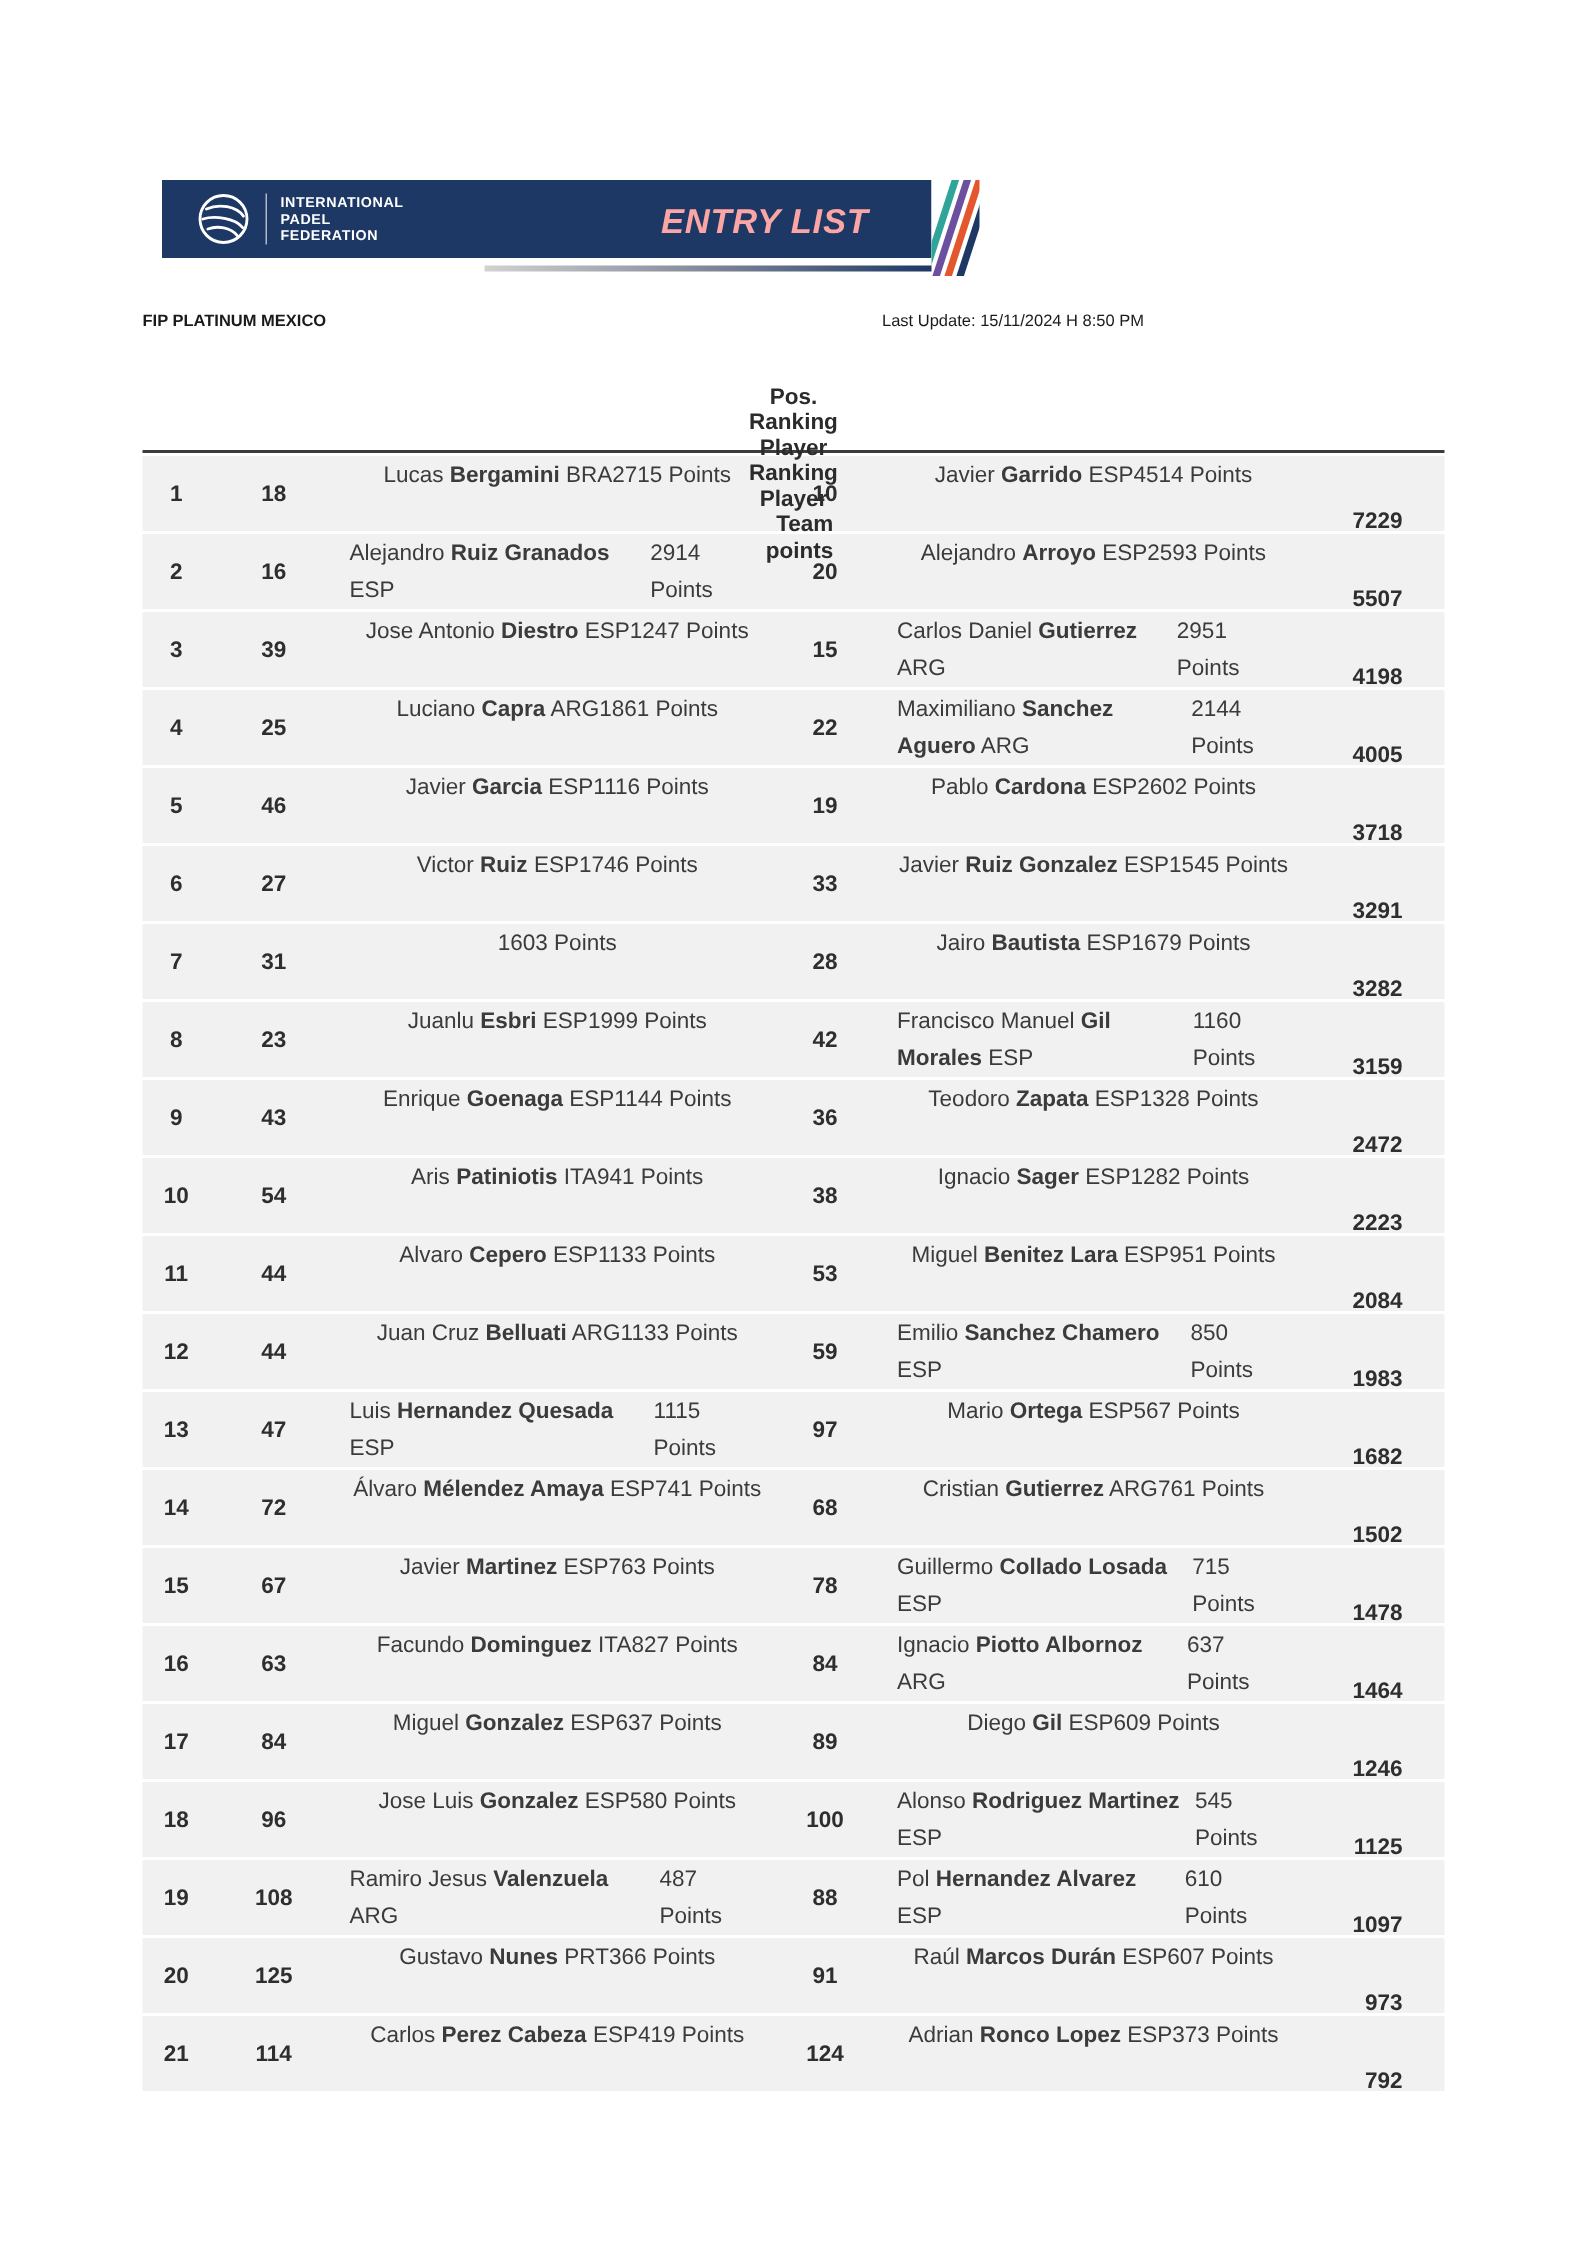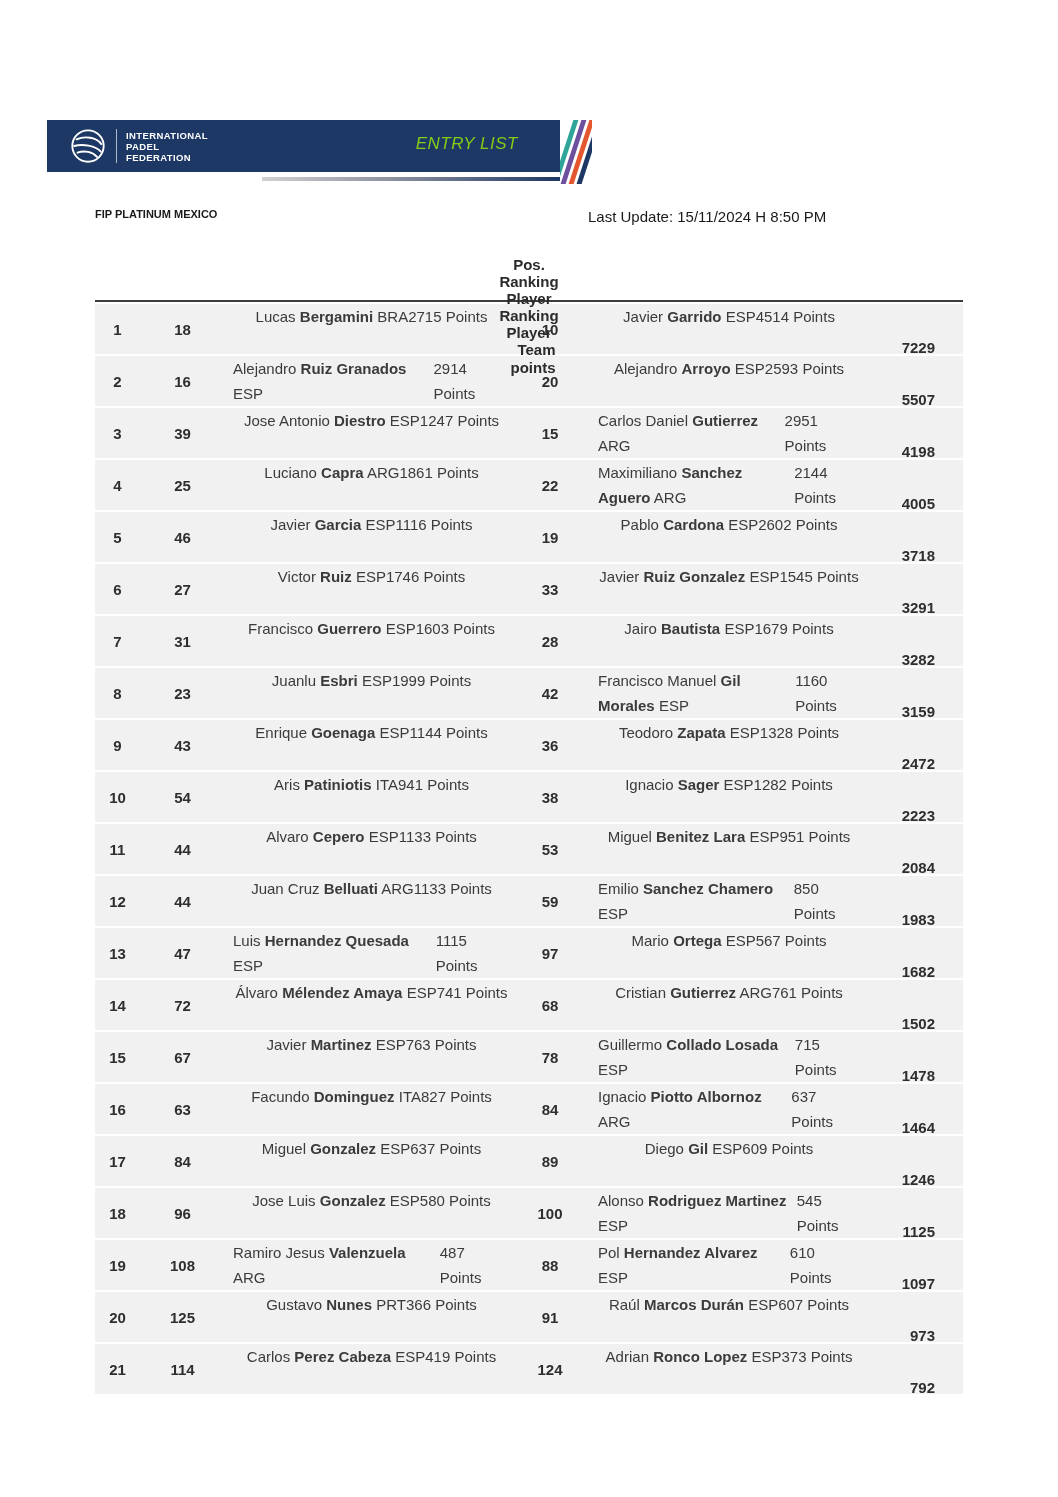--- a/index.html
+++ b/index.html
@@ -5,48 +5,48 @@
   * { box-sizing: border-box; margin: 0; padding: 0; }
   html, body { background: #ffffff; }
   body {
     width: 1058px; height: 1497px;
     font-family: "Liberation Sans", sans-serif;
     color: #333; position: relative; overflow: hidden;
   }
   .content { padding: 0 95px; }
 
   
-  .banner { position: relative; margin: 120px 0 0 47px; width: 545px; height: 64px; }
+  .banner { position: relative; margin: 120px 0 0 108px; width: 545px; height: 64px; }
   .banner-navy {
     position: absolute; left: 0; top: 0; width: 513px; height: 52px;
     background: #1d3864; display: flex; align-items: center;
   }
   .logo { display: flex; align-items: center; gap: 9px; padding-left: 22px; }
   .logo svg { display: block; }
   .logo-sep { width: 1px; height: 34px; background: rgba(255,255,255,0.65); }
   .logo-text { color: #fff; font-weight: bold; font-size: 9.5px; line-height: 11px; letter-spacing: 0.4px; }
   .entry-list {
     position: absolute; right: 42px; top: 14px;
-    color: #84cc16; font-style: italic; font-weight: normal; font-size: 17px; letter-spacing: 0.5px;
+    color: #fca5a5; font-style: italic; font-weight: bold; font-size: 23px; letter-spacing: 0.5px;
   }
   .stripes { position: absolute; right: 0; top: 0; width: 32px; height: 64px; background: #fff; overflow: hidden; }
   .stripes i { position: absolute; top: -8px; height: 80px; width: 5px; transform: skewX(-18deg); display: block; }
   .stripes .s1 { left: 3px;  background: #2fa59a; }
   .stripes .s2 { left: 11px; background: #6c4f9e; }
   .stripes .s3 { left: 19px; background: #e4572e; }
   .stripes .s4 { left: 27px; background: #1d3864; }
   .grad-line {
     position: absolute; left: 215px; right: 32px; bottom: 3px; height: 4px;
     background: linear-gradient(to right, #d2d2d2, #8a8f9e 45%, #1d3864);
   }
 
   
   .title-row { position: relative; margin-top: 24px; height: 24px; }
   .doc-title { position: absolute; left: 0; top: 0; font-weight: bold; font-size: 11px; color: #1a1a1a; }
-  .last-update { position: absolute; left: 493px; top: 0; font-size: 15px; color: #1a1a1a; }
+  .last-update { position: absolute; left: 493px; top: 0; font-size: 11px; color: #1a1a1a; }
 
   
   .table { margin-top: 24px; }
   .thead {
     display: flex; align-items: center; height: 46px;
     border-bottom: 2px solid #3c3c3c;
     flex-direction: column;
   }
   .th { font-weight: bold; font-size: 15px; color: #2b2b2b; text-align: center; }
   .c-pos  { width: 45px; }
@@ -206,21 +206,20 @@
       <div class="pname"><span>Javier</span> <b>Ruiz Gonzalez</b> <span>ESP</span></div>
       <div class="ppts">1545 Points</div>
     </div>
     <div class="num c-team team">3291</div>
   </div>
 
   <div class="trow">
     <div class="num c-pos">7</div>
     <div class="num c-r1">31</div>
     <div class="pcell c-p1">
-      <div class="pname"><span>Francisco</span> <b>Guerrero</b> <span>ESP</span></div>
       <div class="ppts">1603 Points</div>
     </div>
     <div class="num c-r2">28</div>
     <div class="pcell c-p2">
       <div class="pname"><span>Jairo</span> <b>Bautista</b> <span>ESP</span></div>
       <div class="ppts">1679 Points</div>
     </div>
     <div class="num c-team team">3282</div>
   </div>
 

